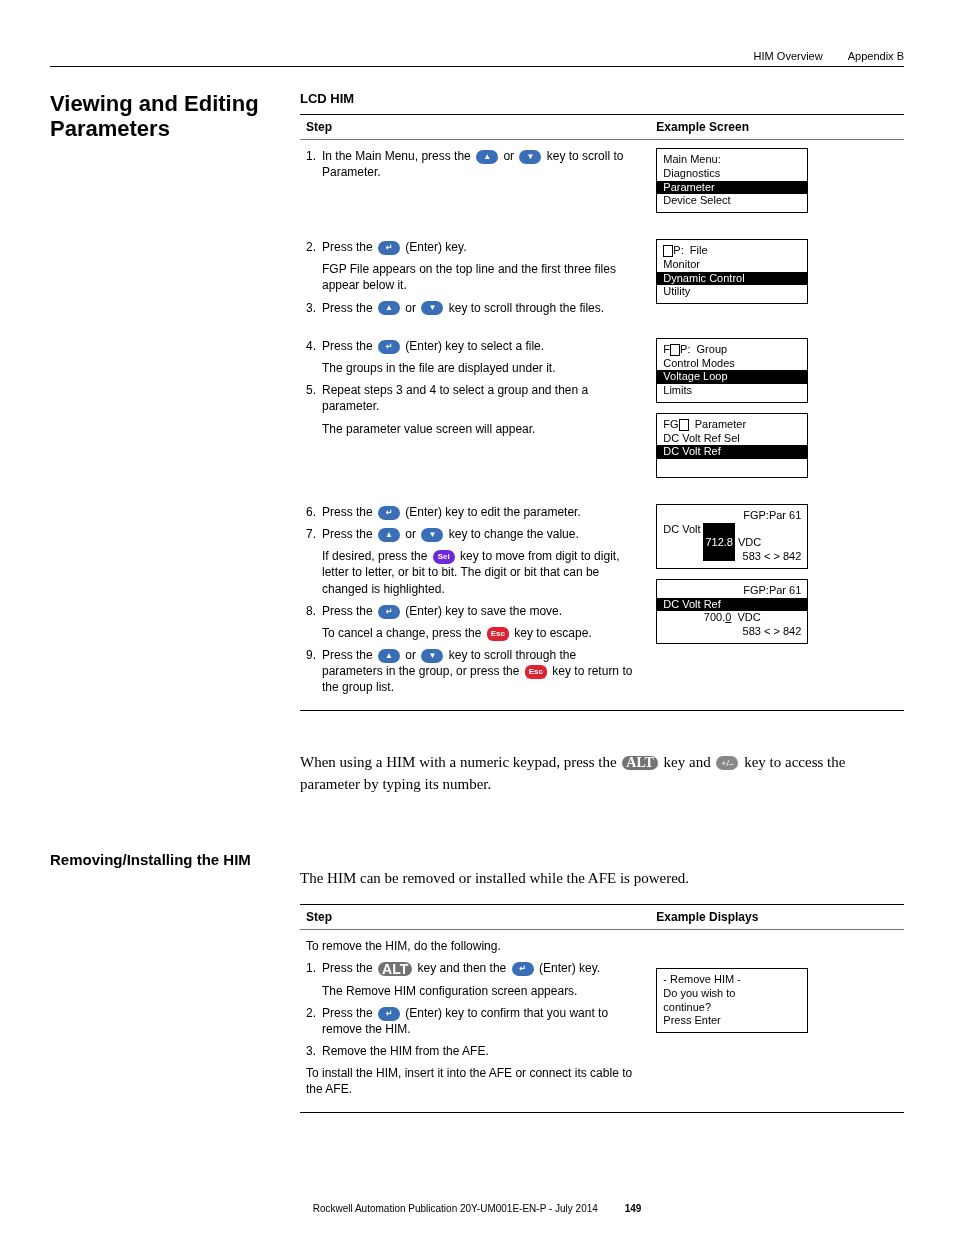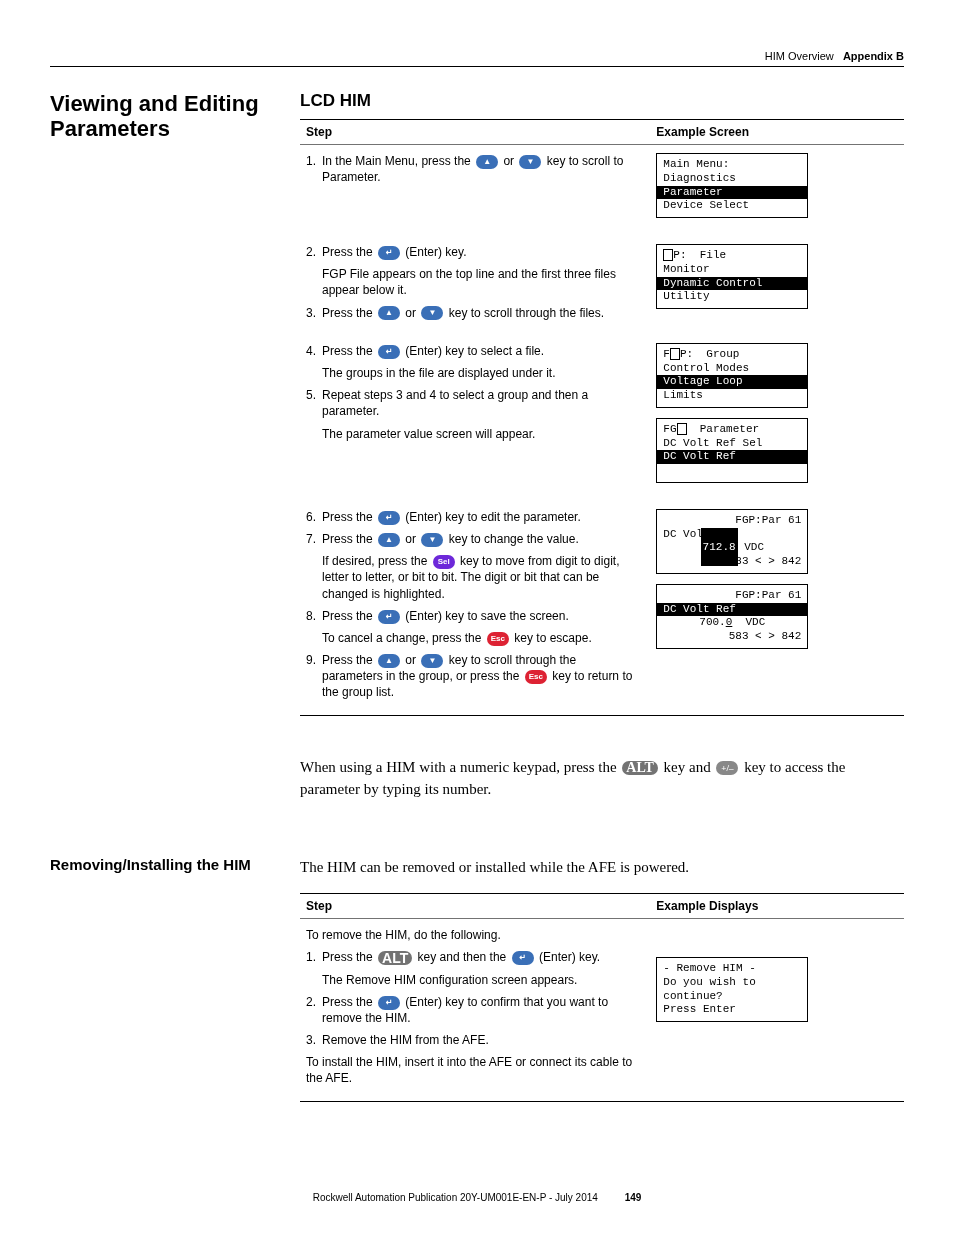--- a/index.html
+++ b/index.html
@@ -16,37 +16,37 @@
   }
   .header {
     text-align: right;
     font-family: Arial, Helvetica, sans-serif;
     font-size: 11px;
     border-bottom: 1.5px solid #000;
     padding-bottom: 4px;
     margin-bottom: 24px;
   }
   .header .ch { font-weight: normal; }
-  .header .app { font-weight: bold; margin-left: 6px; }
+  .header .app { font-weight: normal; margin-left: 22px; }
 
   .two-col { display: flex; }
   .lcol { width: 250px; flex: 0 0 250px; }
   .rcol { flex: 1; }
 
   h1.section-title {
     font-family: Arial, Helvetica, sans-serif;
     font-weight: bold;
     font-size: 22px;
     margin: 0 0 6px 0;
     line-height: 1.15;
   }
   h2.subhead {
     font-family: Arial, Helvetica, sans-serif;
     font-weight: bold;
-    font-size: 17px;
+    font-size: 13px;
     margin: 0 0 8px 0;
   }
 
   table.proc {
     width: 100%;
     border-collapse: collapse;
     font-family: Arial, Helvetica, sans-serif;
   }
   table.proc th {
     text-align: left;
@@ -85,29 +85,29 @@
     height: 14px;
     min-width: 22px;
     line-height: 14px;
     margin: 0 2px;
     box-sizing: border-box;
   }
   .key-up   { background: #3a6fb7; color: #fff; }
   .key-down { background: #3a6fb7; color: #fff; }
   .key-enter{ background: #3a6fb7; color: #fff; }
   .key-sel  { background: #6d28d9; color: #fff; font-size: 8px; padding: 0 4px; }
-  .key-esc  { background: #d23; color: #fff; font-size: 8px; padding: 0 4px; }
+  .key-esc  { background: #d23; color: #fff; font-size: 8px; padding: 0 4px; border-radius: 6px; }
   .key-alt  { background: #737373; color: #fff; font-size: 14px; padding: 0 4px; }
   .key-pm   { background: #888; color: #fff; font-size: 9px; padding: 0 4px; }
   .tri { font-size: 8px; line-height: 1; }
 
   .lcd {
     border: 1px solid #000;
     width: 150px;
-    font-family: Liberation Mono, monospace;
+    font-family: Liberation Sans, sans-serif;
     font-size: 11px;
     line-height: 1.25;
     padding: 4px 0;
     margin-bottom: 10px;
     background: #fff;
   }
   .lcd .row { padding: 0 6px; white-space: pre; }
   .lcd .row.inv { background: #000; color: #fff; }
   .lcd .row.center { text-align: center; }
   .lcd .row .hl { background:#000; color:#fff; padding:13px 2px; }
@@ -251,21 +251,21 @@
                       <span class="tri">▲</span>
                     </span><span> or </span><span class="key key-down">
                       <span class="tri">▼</span>
                     </span><span> key to change the value.</span></div>
             </div>
             <div class="indent"><span>If desired, press the </span><span class="key key-sel">Sel</span><span> key to move from digit to digit, letter to letter, or bit to bit. The digit or bit that can be changed is highlighted.</span></div>
             <div class="step">
               <div class="num">8.</div>
               <div class="txt"><span>Press the </span><span class="key key-enter">
                       <span>↵</span>
-                    </span><span> (Enter) key to save the screen.</span></div>
+                    </span><span> (Enter) key to save the move.</span></div>
             </div>
             <div class="indent"><span>To cancel a change, press the </span><span class="key key-esc">Esc</span><span> key to escape.</span></div>
             <div class="step">
               <div class="num">9.</div>
               <div class="txt"><span>Press the </span><span class="key key-up">
                       <span class="tri">▲</span>
                     </span><span> or </span><span class="key key-down">
                       <span class="tri">▼</span>
                     </span><span> key to scroll through the parameters in the group, or press the </span><span class="key key-esc">Esc</span><span> key to return to the group list.</span></div>
             </div>
@@ -294,21 +294,21 @@
         </p>
       </div>
     </div>
   </div>
 
   <div class="two-col removing-block">
     <div class="lcol">
       <h1 class="section-title" style="font-size:15px">Removing/Installing the HIM</h1>
     </div>
     <div class="rcol">
-      <p class="bodytext" style="margin-top:0">The HIM can be removed or installed while the AFE is powered.</p>
+      <p class="bodytext" style="margin-top:16px">The HIM can be removed or installed while the AFE is powered.</p>
 
       <table class="proc">
         <tbody>
             <tr>
           <th class="left">Step</th>
           <th class="right">Example Displays</th>
         </tr>
         <tr class="lastrow">
           <td class="steps">
             <div class="plain">To remove the HIM, do the following.</div>

